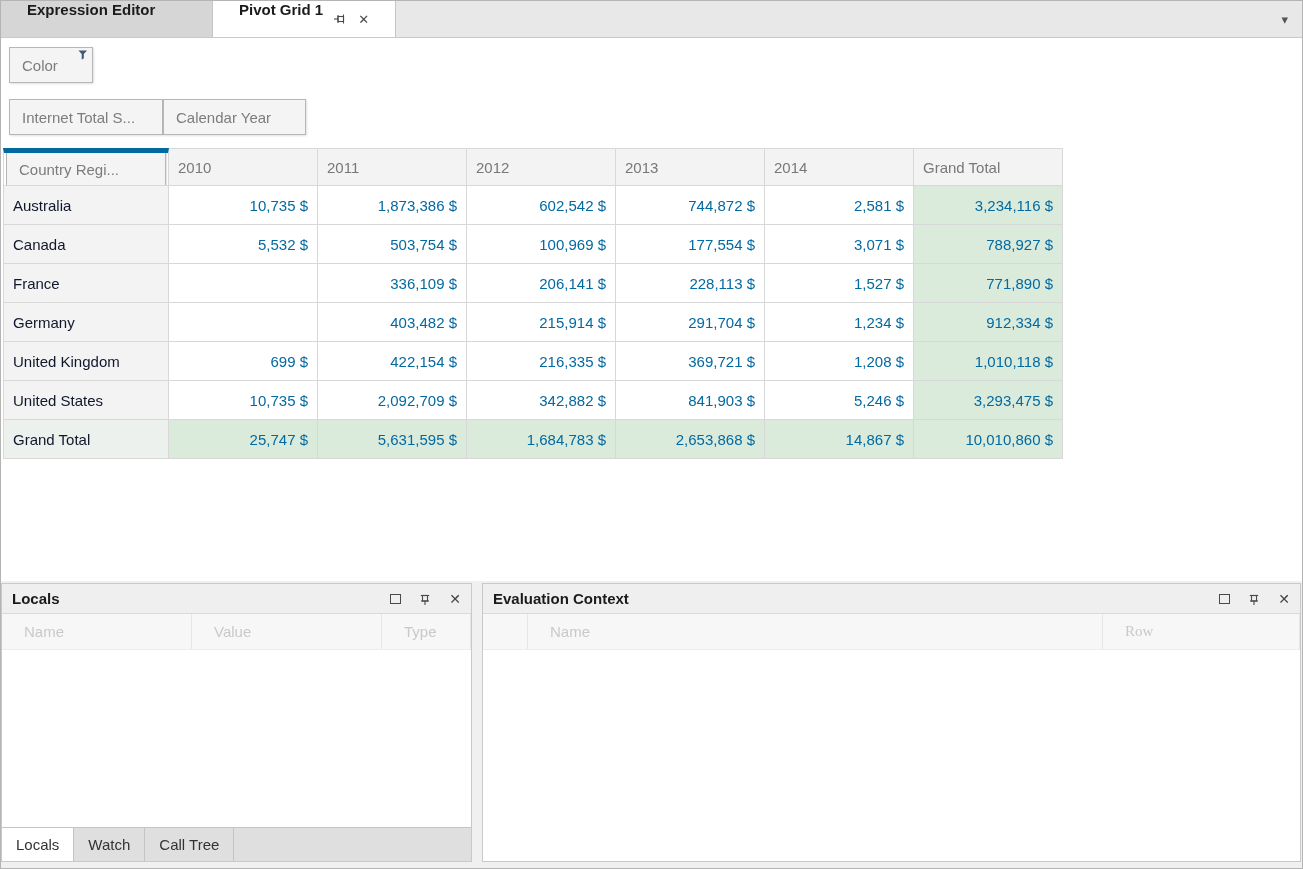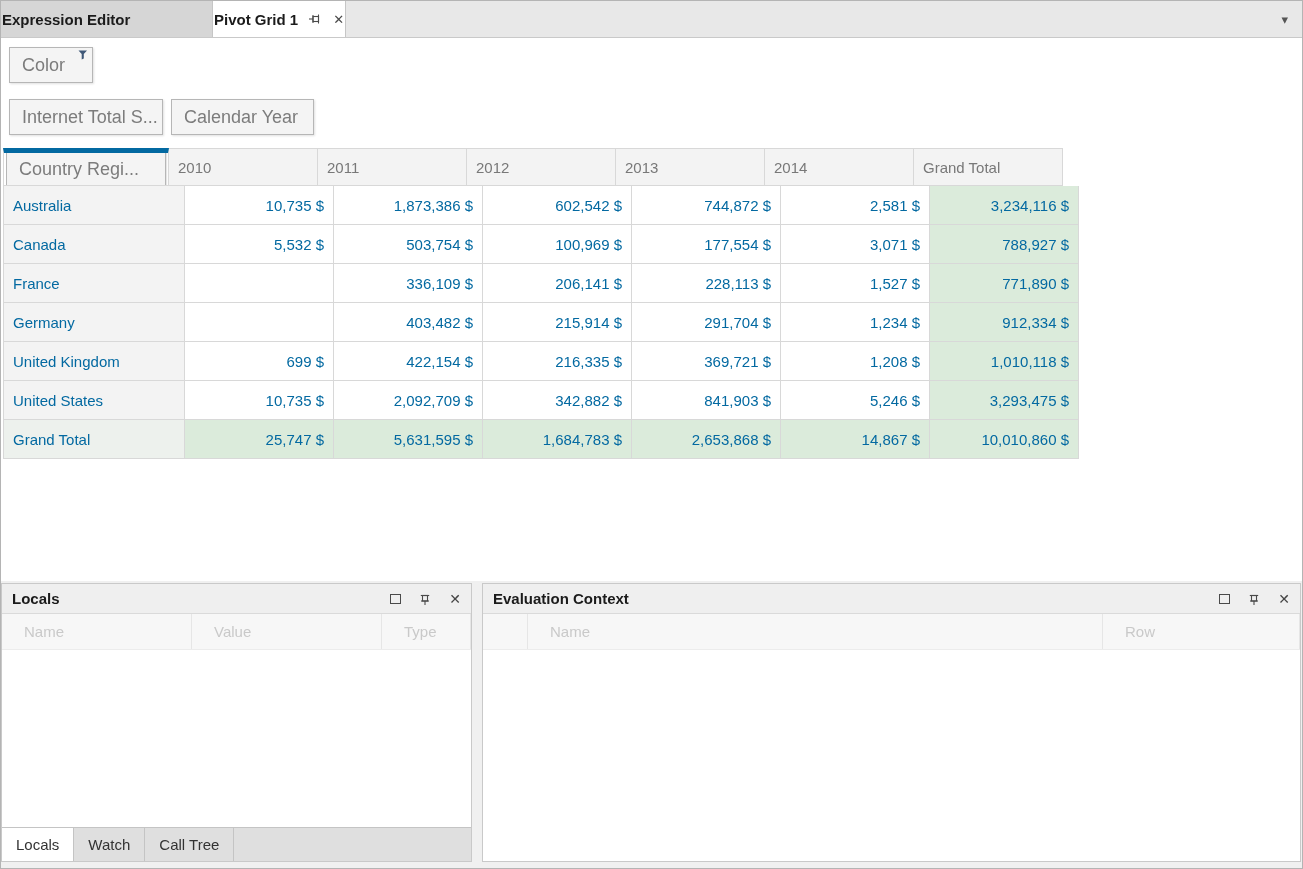--- a/index.html
+++ b/index.html
@@ -13,48 +13,48 @@
   }
   .window { position:absolute; inset:0; border:1px solid #b4b4b4; background:#f0f0f0; }
 
   
   .tabstrip {
     position:absolute; left:0; top:0; right:0; height:37px;
     background:#e8e8e8; border-bottom:1px solid #c9c9c9;
     display:flex; align-items:stretch;
   }
   .tab {
-    display:flex; align-items:center; padding:0 1px;
+    display:flex; padding:0 26px;
     font-weight:bold; color:#1b1b1b; cursor:default;
     border-right:1px solid #c6c6c6;
   }
   .tab-inactive { background:#d6d6d6; width:212px; }
   .tab-active { background:#ffffff; gap:10px; }
   .tab-pin, .tab-close { display:inline-flex; align-items:center; color:#4a4a4a; }
   .tab-close { font-size:13px; font-weight:normal; }
   .tabstrip-arrow {
     margin-left:auto; align-self:center; padding:0 14px;
     color:#555; font-size:13px; font-weight:normal;
   }
 
   
   .main { position:absolute; left:0; top:37px; right:0; height:543px; background:#ffffff; }
 
   .field-btn {
     background:#f4f4f4; border:1px solid #b6b6b6; color:#7c7c7c;
-    font-family:inherit; font-size:18px;
+    font-family:inherit; font-size:15px;
     height:36px; display:inline-flex; align-items:center;
     padding:0 12px; position:relative;
     box-shadow:1px 1px 2px rgba(0,0,0,0.12);
     white-space:nowrap; cursor:default;
   }
   .filter-area { position:absolute; left:8px; top:9px; }
   .filter-btn { width:84px; }
   .filter-glyph { position:absolute; top:2px; right:3px; line-height:0; }
-  .data-area { position:absolute; left:8px; top:61px; display:flex; gap:8px; }
+  .data-area { position:absolute; left:8px; top:61px; display:flex; }
   .data-field-1 { width:154px; }
   .data-field-2 { width:143px; }
 
   .pivot-table { position:absolute; left:2px; top:110px; background:#fff; }
   .prow { display:flex; height:39px; }
   .header-row { height:38px; }
   .pcell {
     border-right:1px solid #d8d8d8; border-bottom:1px solid #d8d8d8;
     display:flex; align-items:center; overflow:hidden; white-space:nowrap;
   }
@@ -62,21 +62,21 @@
     width:166px; background:#ffffff; padding:1px 2px;
     border-left:1px solid #d8d8d8; border-top:5px solid #0369a1;
   }
   .row-field-btn { width:100%; height:34px; box-shadow:1px 1px 1px rgba(0,0,0,0.10); }
   .colheads { display:flex; }
   .col-header {
     width:149px; background:#f3f3f3; color:#787878;
     padding:0 9px; border-top:1px solid #d8d8d8;
   }
   .row-header {
-    width:182px; background:#f3f3f3; color:#0369a1;
+    width:166px; background:#f3f3f3; color:#0f172a;
     padding:0 9px; border-left:1px solid #d8d8d8;
   }
   .data-cell {
     width:149px; justify-content:flex-end; padding:0 9px;
     color:#0369a1; background:#ffffff;
   }
   .total-col { background:#dbebdb; }
   .total-row .data-cell { background:#dbebdb; }
   .total-row .row-header { background:#edf1ed; }
 
@@ -294,20 +294,20 @@
                 <line x1="2.8" y1="4.5" x2="11.2" y2="4.5"></line>
               </g>
             </svg>
           </span>
           <span class="icon-close">✕</span>
         </span>
       </div>
       <div class="panel-cols">
           <div class="gcol" style="width: 34px;"></div>
           <div class="gcol" style="width: 575px;">Name</div>
-          <div class="gcol" style="flex: 1 1 0%;">Row</div>
+          <div class="gcol" style="flex: 1 1 0%; font-family: Liberation Serif, serif;">Row</div>
         </div>
       <div class="panel-body"></div>
     </div>
 
   </div>
 
 </div>
 
 </body></html>

